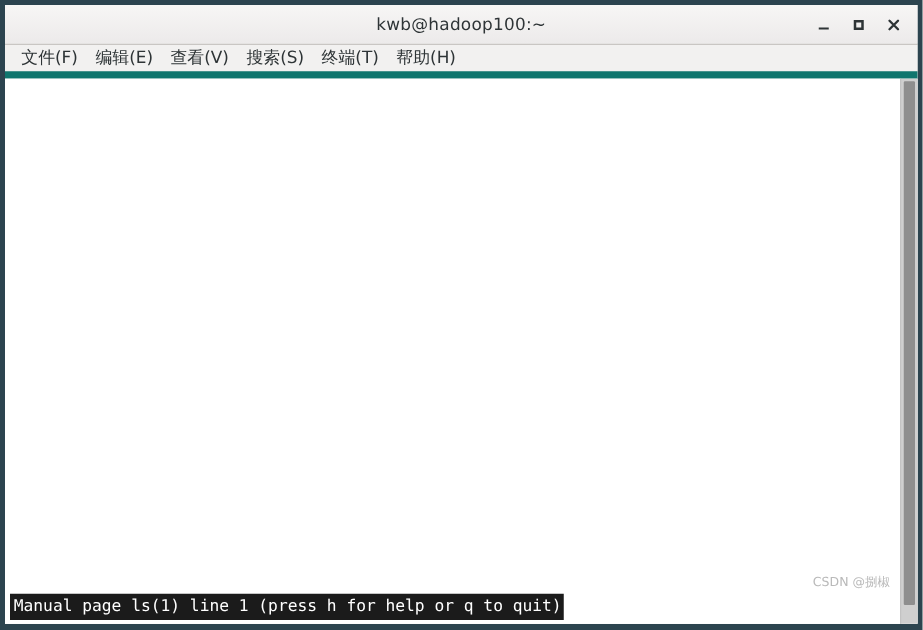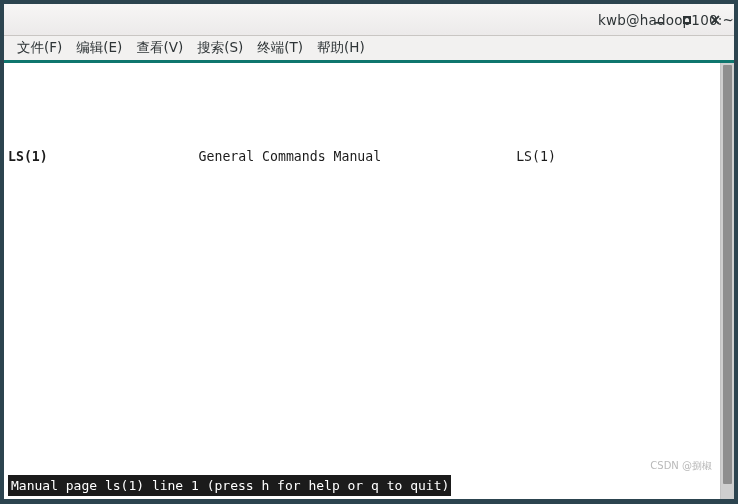--- a/index.html
+++ b/index.html
@@ -29,21 +29,21 @@
 
   
   #titlebar {
     position: relative;
     height: 31px;
     min-height: 31px;
     background: linear-gradient(to bottom, #f7f6f5 0%, #eceaea 100%);
     border-bottom: 1px solid #c9c6c3;
     display: flex;
     align-items: center;
-    justify-content: flex-end;
+    justify-content: center;
   }
   #title-text {
     font-family: "DejaVu Sans", sans-serif;
     font-size: 13.5px;
     color: #2e3436;
     letter-spacing: 0.2px;
     white-space: nowrap;
   }
   #winbuttons {
     position: absolute;
@@ -65,21 +65,21 @@
     line-height: 1;
     user-select: none;
   }
   .winbtn svg { display: block; }
 
   
   #menubar {
     height: 27px;
     min-height: 27px;
     background: #f2f1f0;
-    border-bottom: 3px solid #0f766e;
+    border-bottom: 6px solid #0f766e;
     display: flex;
     align-items: center;
     padding-left: 6px;
     box-sizing: border-box;
   }
   .menu-item {
     font-family: "DejaVu Sans", sans-serif;
     font-size: 13.5px;
     color: #2e3436;
     padding: 2px 7px 3px 7px;
@@ -193,21 +193,20 @@
     <div class="menu-item">终端(T)</div>
     <div class="menu-item">帮助(H)</div>
   </div>
 
   <div id="term-wrap">
 
     <div id="terminal">
       <div id="screen">
 
         
-        <div class="line"><span class="bold"><span>LS(1)</span></span><span>                   </span><span>General Commands Manual</span><span>                 </span><span>LS(1)</span></div>
 
         <div class="blank"></div>
 
         
 
         <div class="blank"></div>
 
         
         
         

